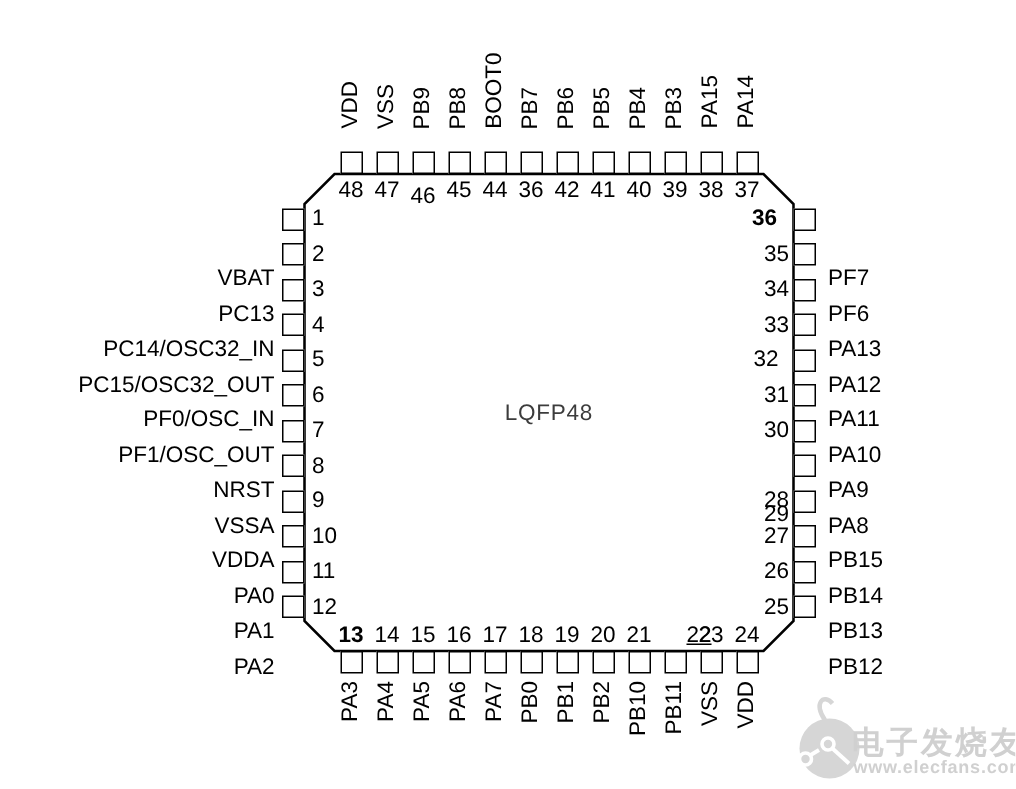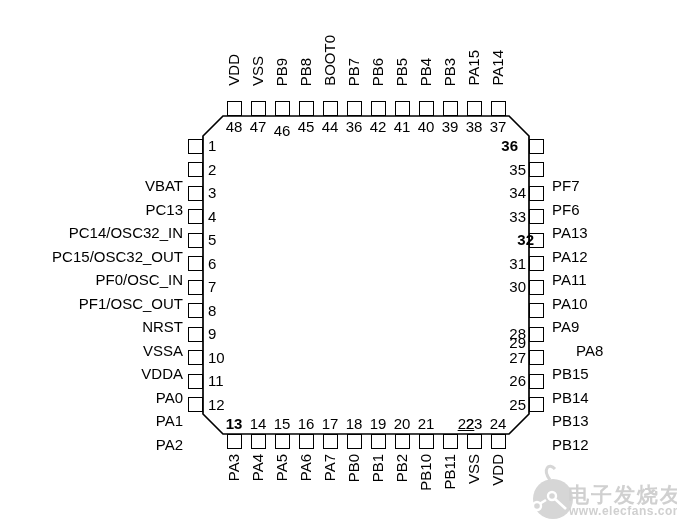--- a/index.html
+++ b/index.html
@@ -41,20 +41,21 @@
 </style>
 </head>
 <body>
 
 <div class="stage">
 
   <svg class="outline-svg" width="677" height="526" viewBox="0 0 677 526">
     <polygon points="223,116 509,116 529,136 529,414 509,434 223,434 203,414 203,136" fill="#ffffff" stroke="#000000" stroke-width="1.7"></polygon>
   </svg>
 
+  <div class="pkg-label">LQFP48</div>
 
   <div id="chip-pins">
       <div class="pin-square" style="left: 226.5px; top: 101px;"></div>
       <div class="pin-num num-c" style="left: 234px; top: 119px;">48</div>
       <div class="v-label" style="left: 226px; bottom: 440px;">VDD</div>
       <div class="pin-square" style="left: 250.5px; top: 101px;"></div>
       <div class="pin-num num-c" style="left: 258px; top: 119px;">47</div>
       <div class="v-label" style="left: 250px; bottom: 440px;">VSS</div>
       <div class="pin-square" style="left: 274.5px; top: 101px;"></div>
       <div class="pin-num num-c" style="left: 282px; top: 107px; margin-top: 16px;">46</div>
@@ -164,31 +165,31 @@
       <div class="pin-square" style="left: 529px; top: 162px;"></div>
       <div class="pin-num" style="right: 151px; top: 161.5px;">35</div>
       <div class="side-label" style="left: 552px; top: 161.5px;">PF6</div>
       <div class="pin-square" style="left: 529px; top: 185.5px;"></div>
       <div class="pin-num" style="right: 151px; top: 185px;">34</div>
       <div class="side-label" style="left: 552px; top: 185px;">PA13</div>
       <div class="pin-square" style="left: 529px; top: 209px;"></div>
       <div class="pin-num" style="right: 151px; top: 208.5px;">33</div>
       <div class="side-label" style="left: 552px; top: 208.5px;">PA12</div>
       <div class="pin-square" style="left: 529px; top: 232.5px;"></div>
-      <div class="pin-num" style="right: 143px; top: 232px; font-weight: bold;">32</div>
+      <div class="pin-num" style="right: 158px; top: 232px;">32</div>
       <div class="side-label" style="left: 552px; top: 232px;">PA11</div>
       <div class="pin-square" style="left: 529px; top: 256px;"></div>
       <div class="pin-num" style="right: 151px; top: 255.5px;">31</div>
       <div class="side-label" style="left: 552px; top: 255.5px;">PA10</div>
       <div class="pin-square" style="left: 529px; top: 279.5px;"></div>
       <div class="pin-num" style="right: 151px; top: 279px;">30</div>
       <div class="side-label" style="left: 552px; top: 279px;">PA9</div>
       <div class="pin-square" style="left: 529px; top: 303px;"></div>
       <div class="pin-num" style="right: 151px; top: 302.5px; margin-top: 32px;">29</div>
-      <div class="side-label" style="left: 576px; top: 302.5px;">PA8</div>
+      <div class="side-label" style="left: 552px; top: 302.5px;">PA8</div>
       <div class="pin-square" style="left: 529px; top: 326.5px;"></div>
       <div class="pin-num" style="right: 151px; top: 326px;">28</div>
       <div class="side-label" style="left: 552px; top: 326px;">PB15</div>
       <div class="pin-square" style="left: 529px; top: 350px;"></div>
       <div class="pin-num" style="right: 151px; top: 349.5px;">27</div>
       <div class="side-label" style="left: 552px; top: 349.5px;">PB14</div>
       <div class="pin-square" style="left: 529px; top: 373.5px;"></div>
       <div class="pin-num" style="right: 151px; top: 373px;">26</div>
       <div class="side-label" style="left: 552px; top: 373px;">PB13</div>
       <div class="pin-square" style="left: 529px; top: 397px;"></div>

